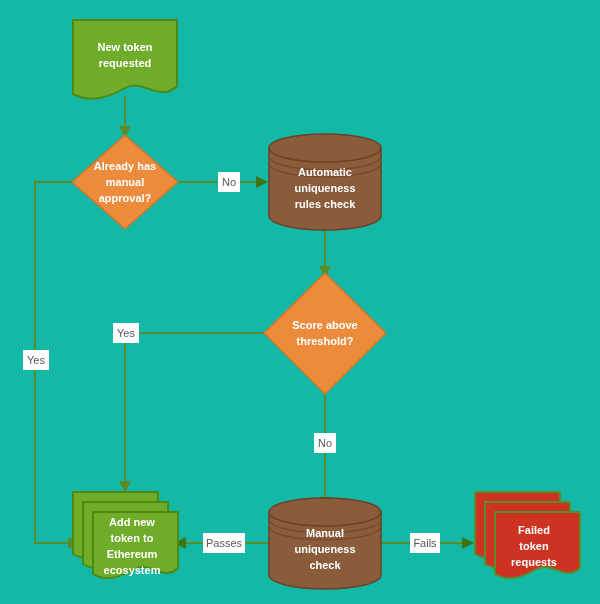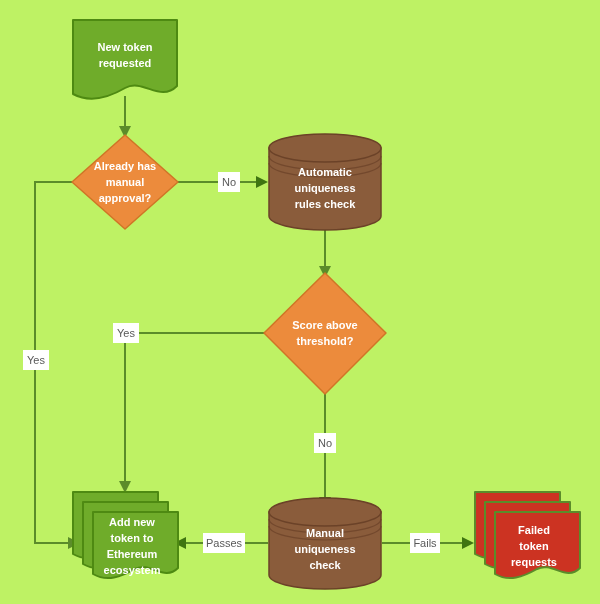--- a/index.html
+++ b/index.html
@@ -1,20 +1,20 @@
 <!DOCTYPE html>
 <html><head>
 <meta charset="utf-8">
 <style>
   html,body{margin:0;padding:0;background:#ffffff;}
   body{
     width:600px;height:604px;overflow:hidden;
     font-family:"Liberation Sans","DejaVu Sans",sans-serif;
   }
-  #canvas{position:relative;width:600px;height:604px;background:#bef264;}
+  #canvas{position:relative;width:600px;height:604px;background:#14b8a6;}
   svg#flow{display:block;width:600px;height:604px;}
   .node-label{
     fill:#ffffff;
     font-family:"Liberation Sans","DejaVu Sans",sans-serif;
     font-size:11px;font-weight:bold;
     text-anchor:middle;
     dominant-baseline:middle;
     paint-order:stroke;
   }
   .edge-label{

